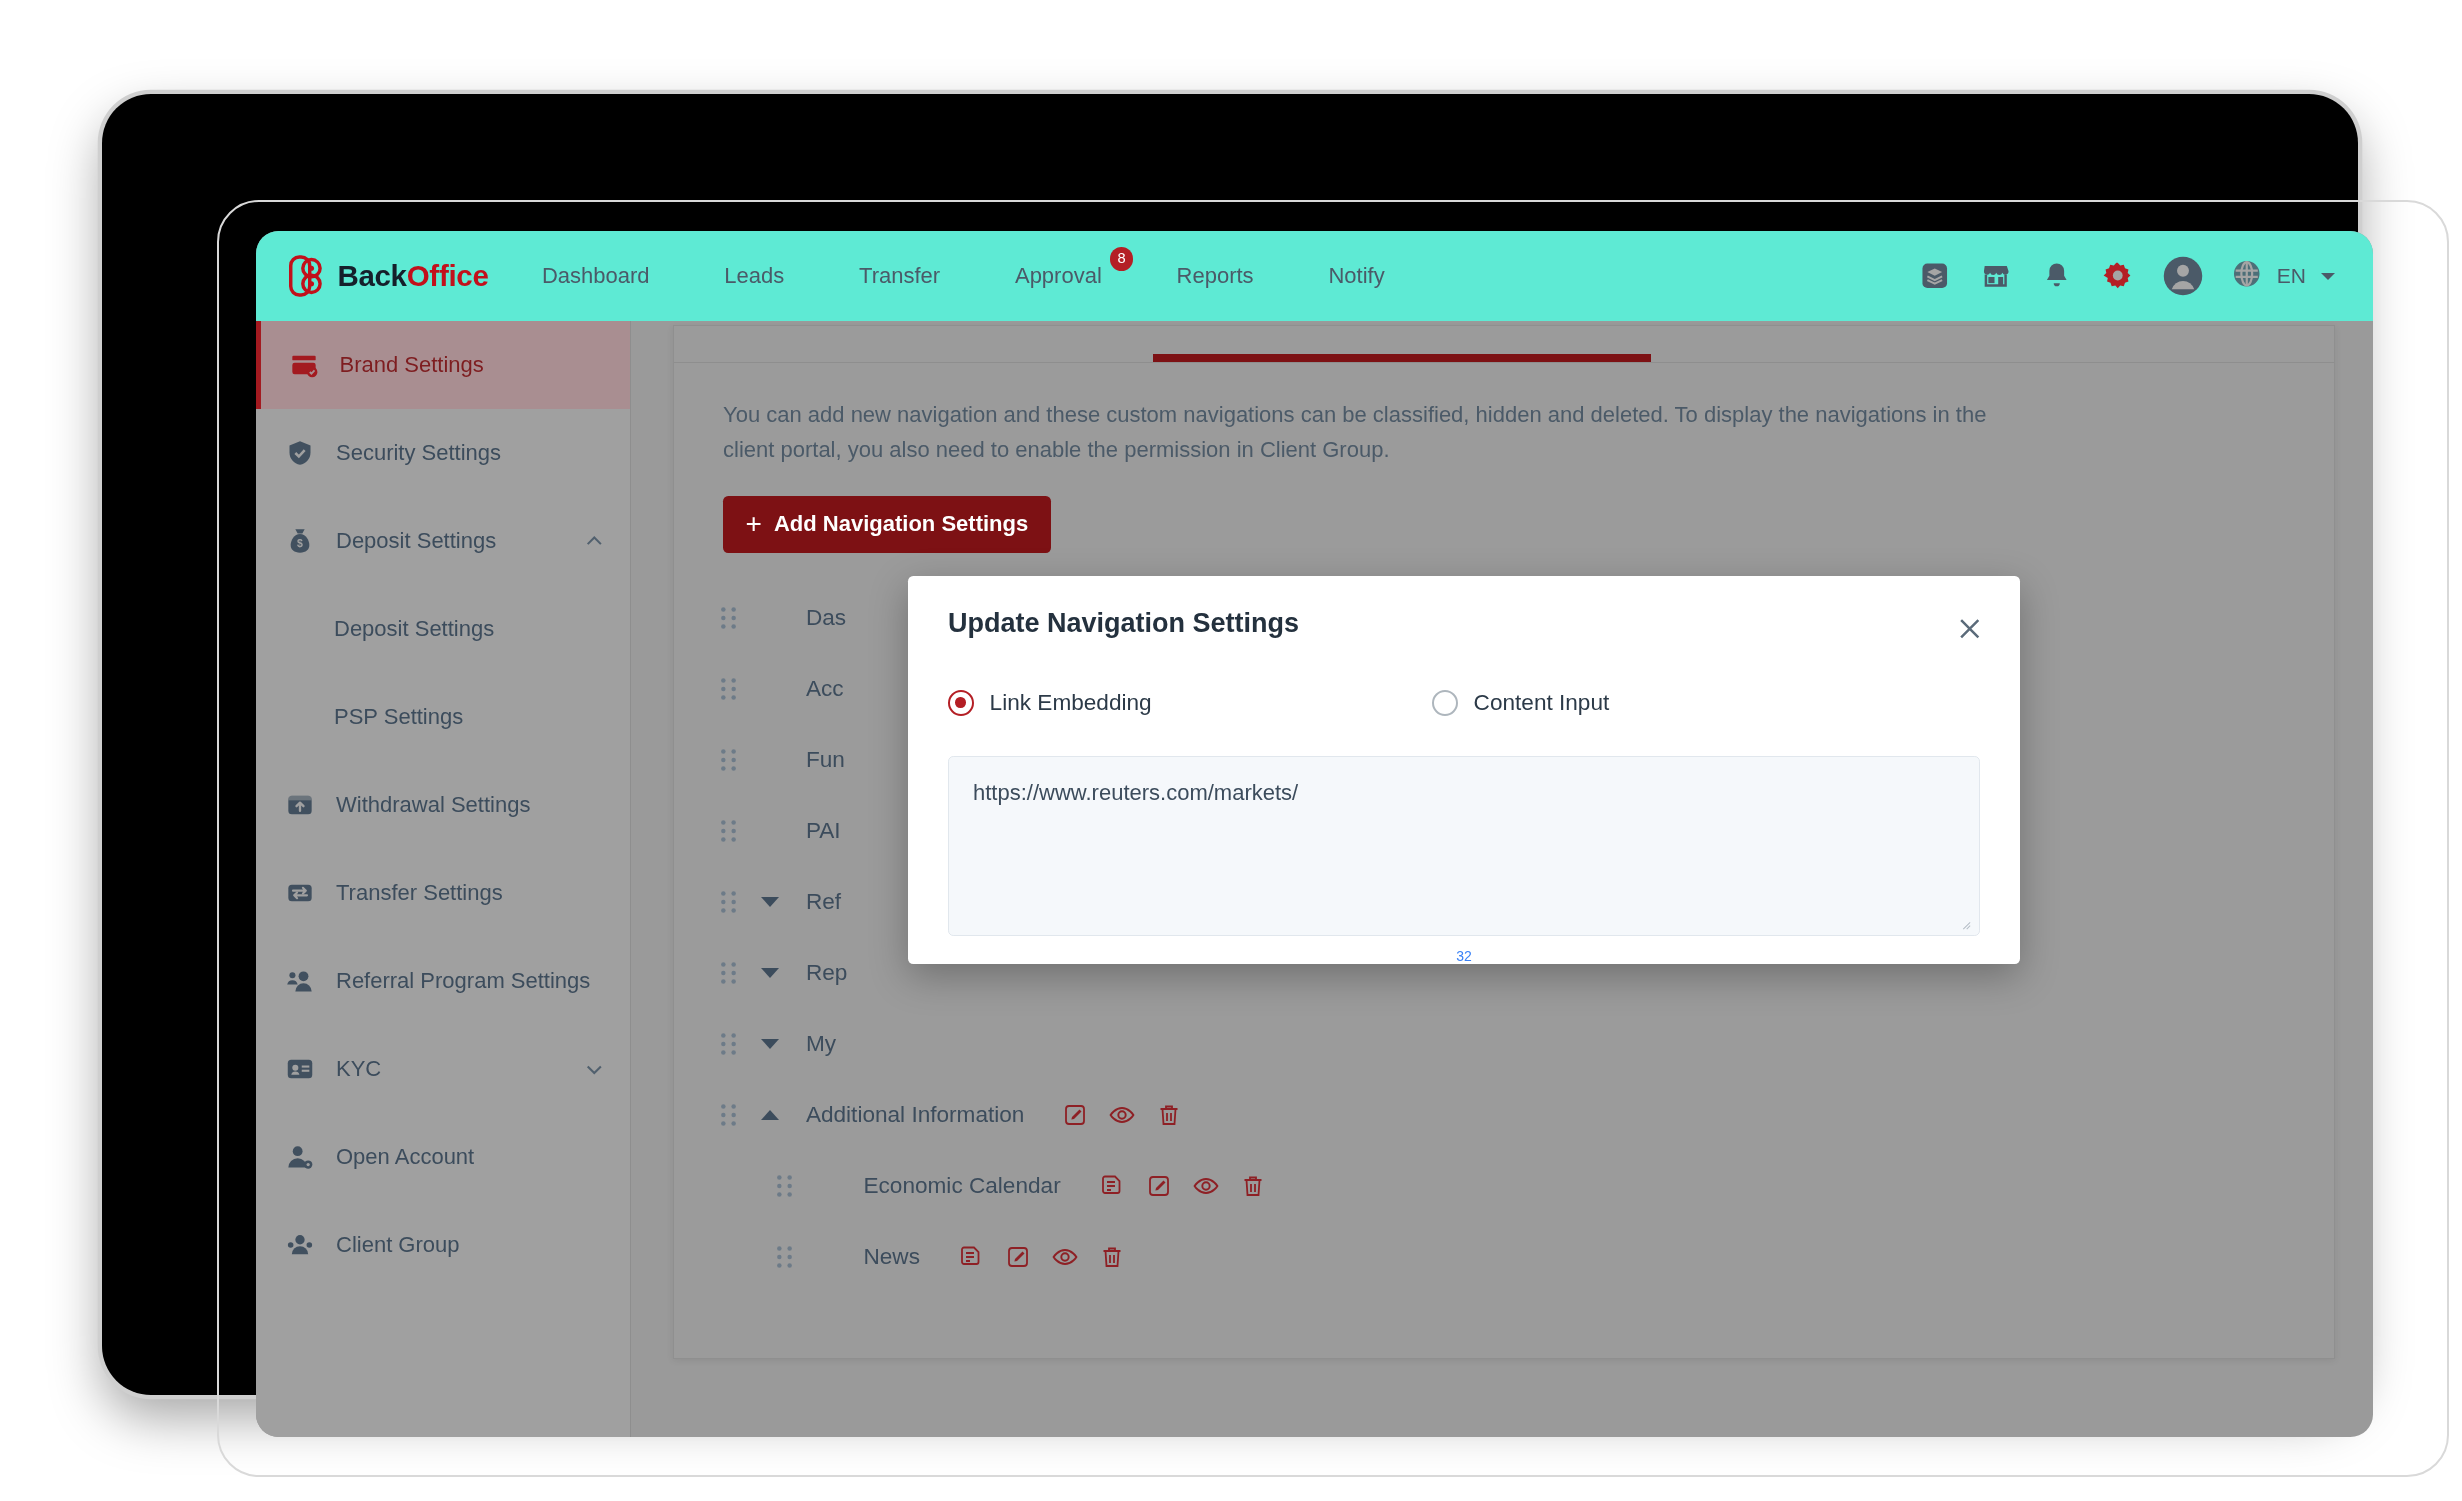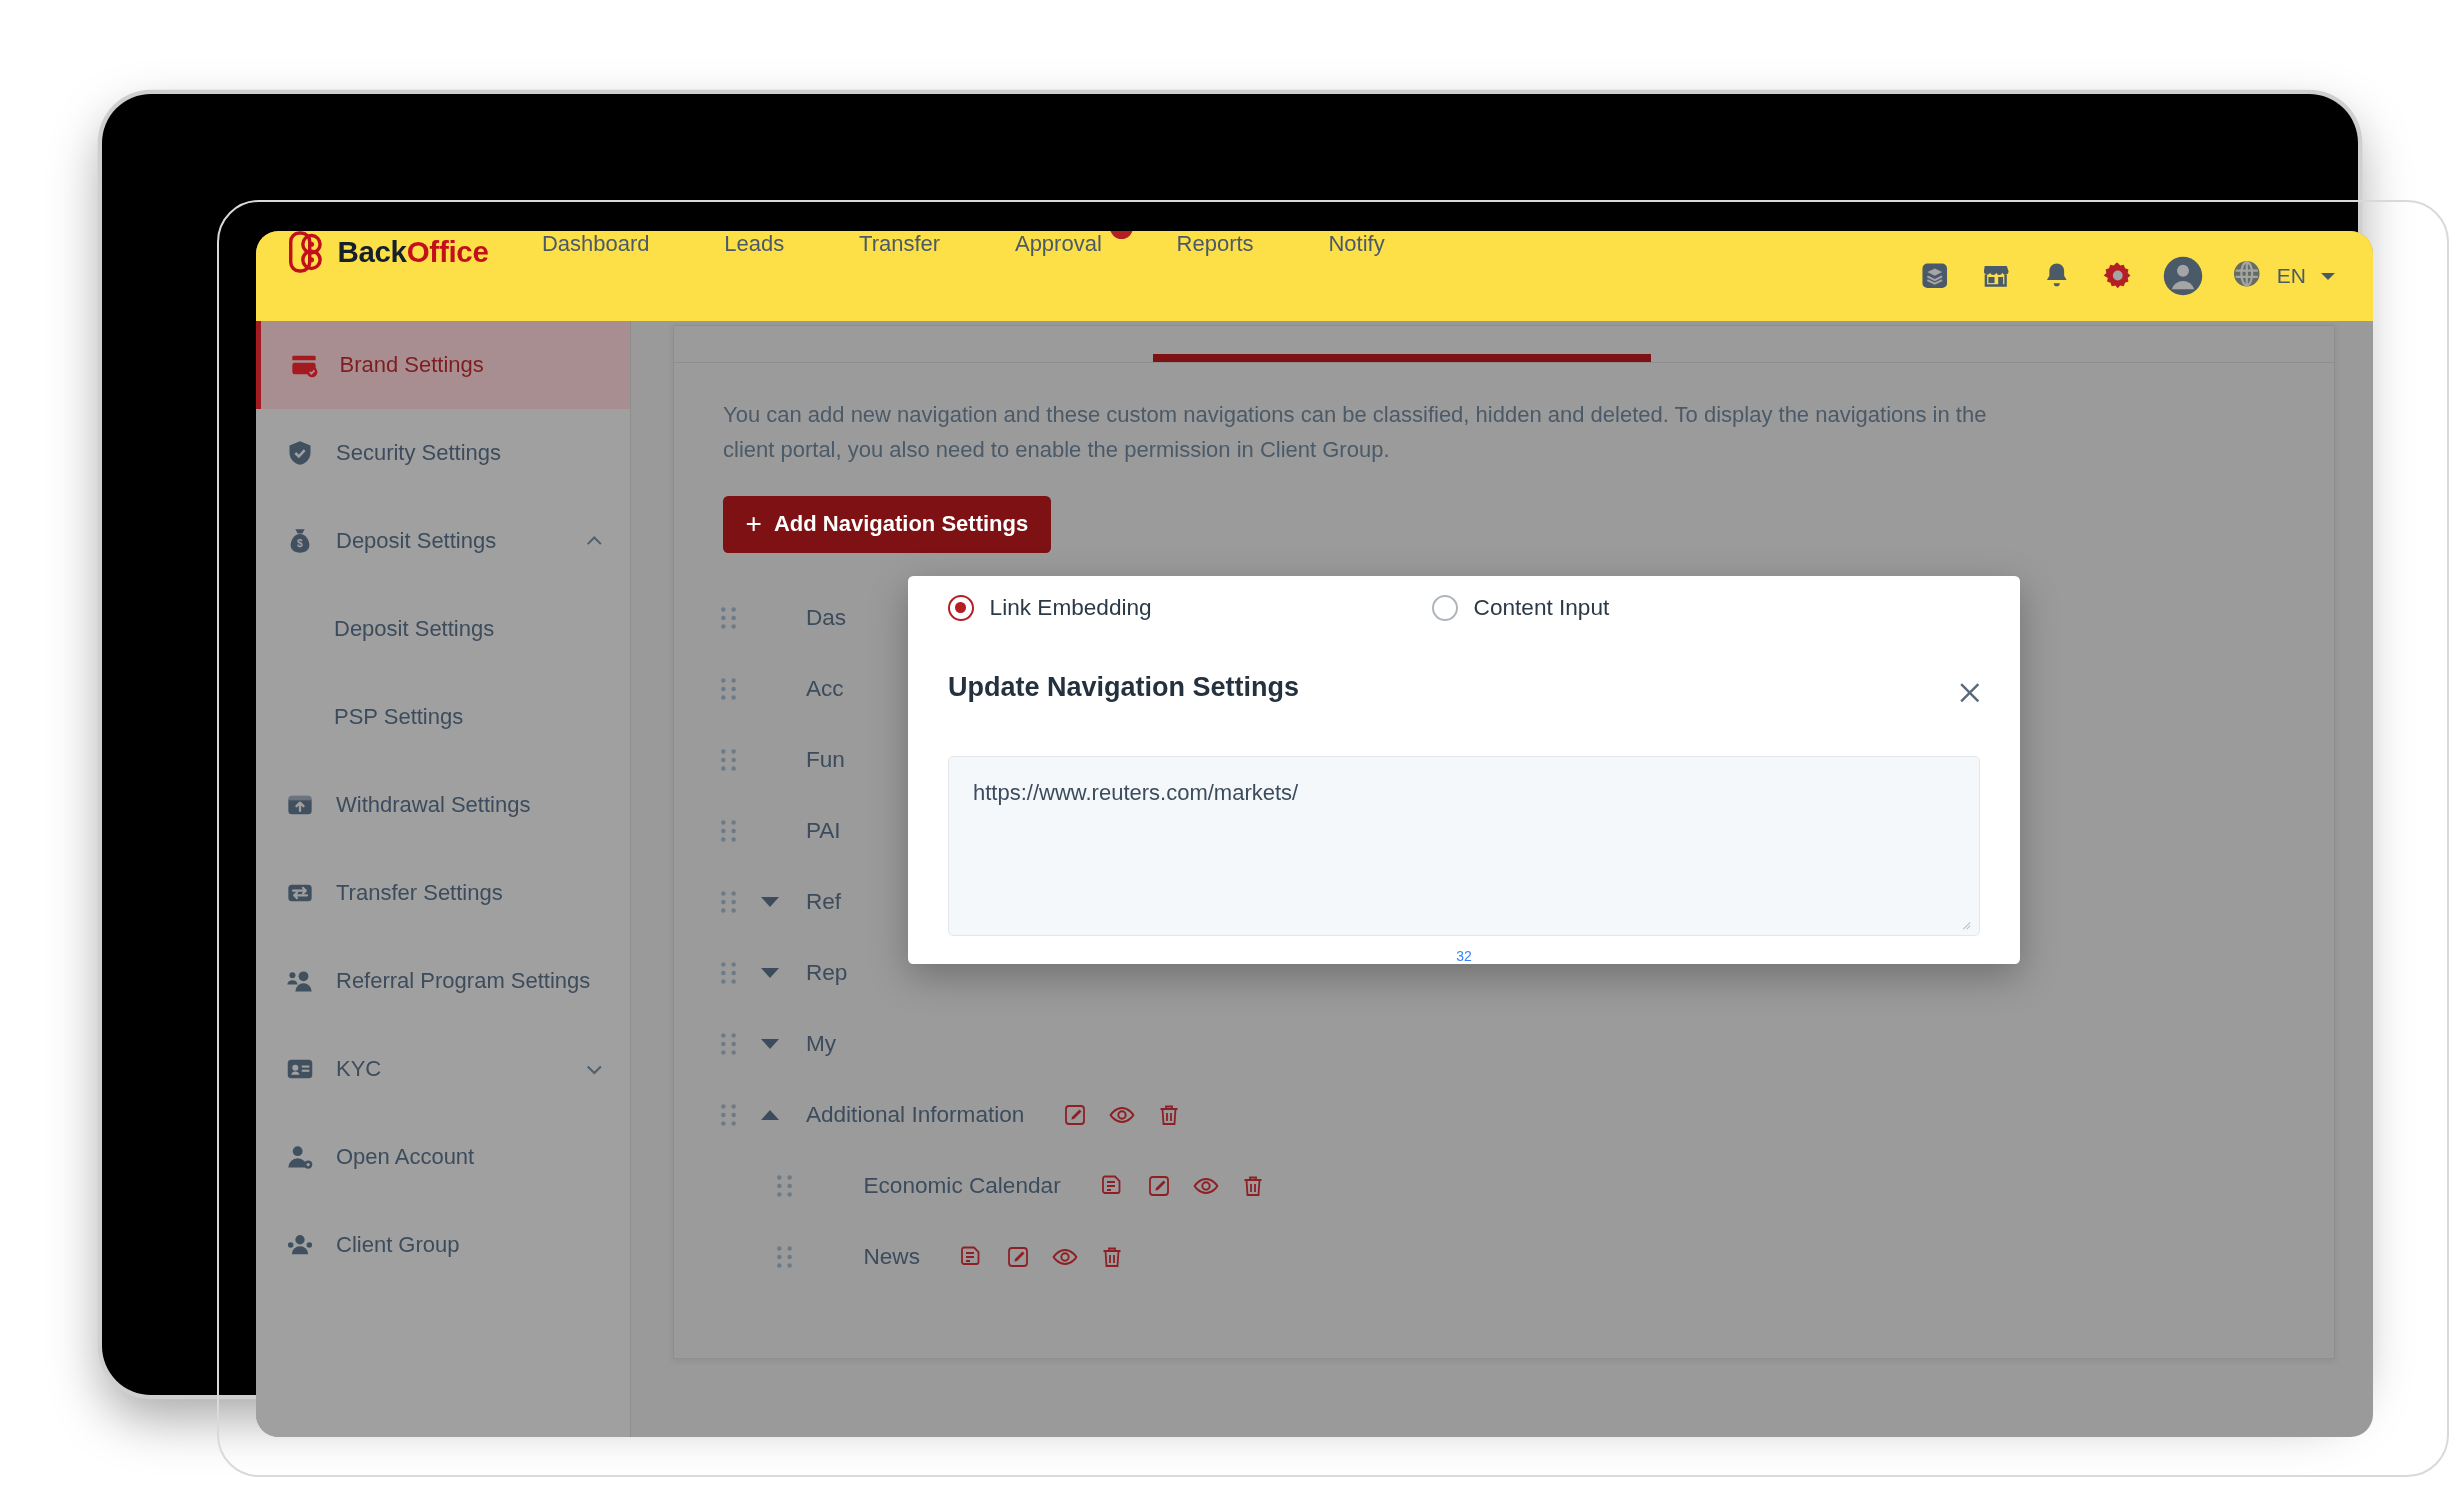--- a/index.html
+++ b/index.html
@@ -45,23 +45,23 @@
     border-radius: 22.6px;
     overflow: hidden;
   }
 
   
   #topbar {
     position: absolute;
     left: 0; top: 0;
     width: 100%;
     height: 90px;
-    background: #fde047;
-    display: flex;
-    align-items: flex-start;
+    background: #5eead4;
+    display: flex;
+    align-items: center;
   }
   #logo-wrap {
     display: flex;
     align-items: center;
     margin-left: 33px;
   }
   .logo-mark {
     width: 38px; height: 42px;
     margin-right: 10.4px;
     flex: none;
@@ -920,40 +920,40 @@
             </div>
 
           </div>
         </div>
       </div>
     </div>
 
     <div id="modal-overlay"></div>
 
     <div id="modal">
-      <div id="radio-row">
-        <div class="radio-opt selected">
-          <span class="radio-circle"></span>
-          <span>Link Embedding</span>
-        </div>
-        <div class="radio-opt">
-          <span class="radio-circle"></span>
-          <span>Content Input</span>
-        </div>
-      </div>
-
       <div id="modal-header">
         <div id="modal-title">Update Navigation Settings</div>
         <div id="modal-close">
           <svg width="29.5" height="29.5" viewBox="0 0 24 24" fill="none" stroke="currentColor" stroke-width="2">
               <path d="M5 5l14 14M19 5L5 19"></path>
             </svg>
         </div>
       </div>
 
+      <div id="radio-row">
+        <div class="radio-opt selected">
+          <span class="radio-circle"></span>
+          <span>Link Embedding</span>
+        </div>
+        <div class="radio-opt">
+          <span class="radio-circle"></span>
+          <span>Content Input</span>
+        </div>
+      </div>
+
       <div id="textarea-wrap">
         <textarea id="link-textarea" placeholder="" style="">https://www.reuters.com/markets/</textarea>
         <svg id="resize-grip" viewBox="0 0 14 14">
             <path d="M13 5L5 13M13 9l-4 4" stroke="#b5bec7" stroke-width="1.2" fill="none"></path>
           </svg>
       </div>
 
       <div id="char-count">32</div>
 
     </div>

